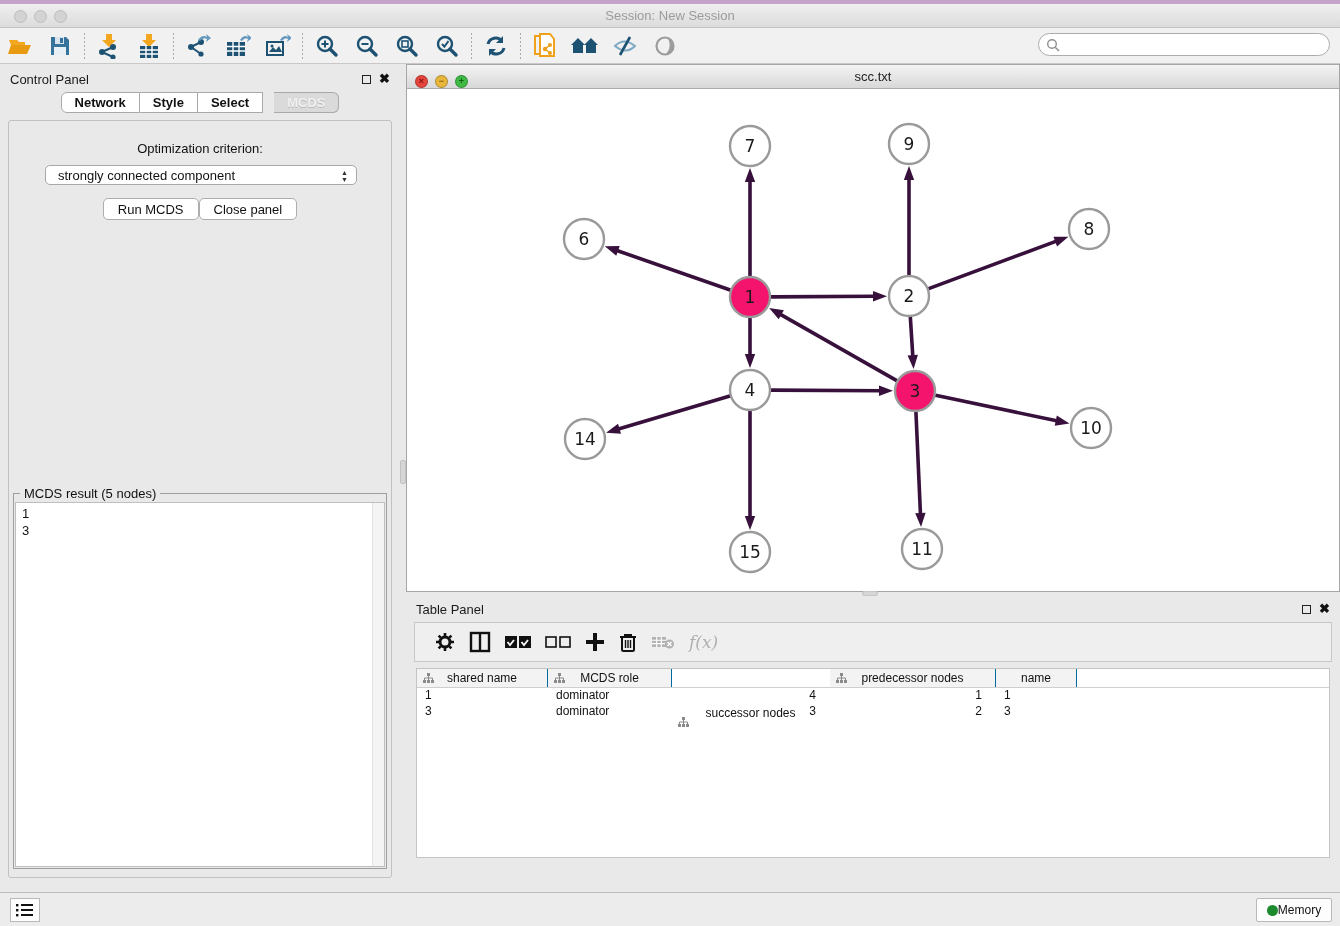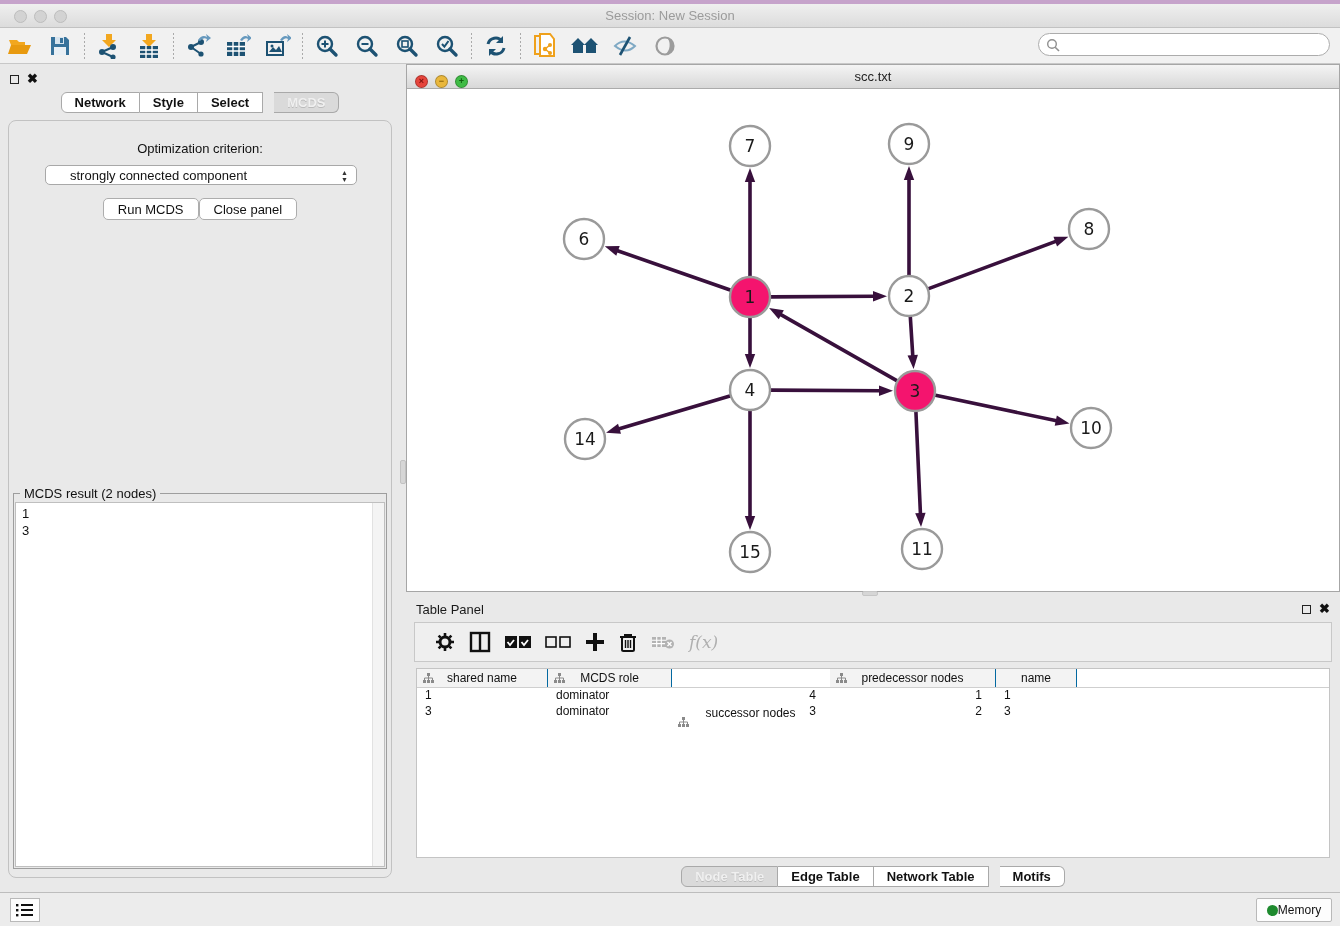--- a/index.html
+++ b/index.html
@@ -31,25 +31,25 @@
   .float-glyph { width:9px; height:9px; border:1.5px solid #222; display:inline-block; }
   .close-glyph { font-size:13px; font-weight:bold; color:#111; line-height:10px; }
   .tabset { display:flex; justify-content:center; }
   .tab { border:1px solid #A9A9A9; border-left:none; background:#fff;
     padding:2px 13px; font-size:13px; font-weight:600; color:#111; height:21px;
     display:flex; align-items:center; }
   .tab:first-child { border-left:1px solid #A9A9A9; border-radius:6px 0 0 6px; }
   .tab:last-child { border-radius:0 6px 6px 0;margin-left:11px; }
   .tab.sel { background:#DADADA; color:#F0F0F0; text-shadow:0 1px 0 #bbb; }
   #cp-content { left:8px; top:54px; width:384px; height:758px;
-    background:#E9E9E9; border:1px solid #C2C2C2; border-radius:8px; }
+    background:#E9E9E9; border:1px solid #C2C2C2; border-radius:3px; }
   #opt-label { width:100%; text-align:center; margin-top:20px; font-size:13px; color:#111; }
   #opt-select { position:absolute; left:36px; top:44px; width:312px; height:20px;
     background:#fff; border:1px solid #A8A8A8; border-radius:5px;
-    display:flex; align-items:center; font-size:13px; padding-left:24px; color:#111; }
+    display:flex; align-items:center; font-size:13px; padding-left:12px; color:#111; }
   .stepper { position:absolute; right:8px; top:3px; display:flex; flex-direction:column;
     line-height:7px; font-size:7px; color:#333; }
   #cp-buttons { position:absolute; left:0; top:77px; width:100%; display:flex;
     justify-content:center; }
   .btn { background:#fff; border:1px solid #ADADAD; border-radius:5px; height:22px;
     padding:0 14px; font-size:13px; color:#111; display:flex; align-items:center; }
   #result-group { position:absolute; left:4px; top:372px; width:374px; height:376px;
     border:1px solid #9E9E9E; }
   #result-legend { position:absolute; left:6px; top:-8px; background:#E9E9E9;
     padding:0 4px; font-size:13px; color:#111; }
@@ -241,20 +241,21 @@
 <div id="search-box" class="abs">
   <svg width="14" height="14" viewBox="0 0 14 14">
     <circle cx="6" cy="6" r="4.3" fill="none" stroke="#8F8F8F" stroke-width="1.4"></circle>
     <path d="M9.2 9.2 L13 13" stroke="#8F8F8F" stroke-width="1.6"></path>
   </svg>
   <span></span>
 </div>
 
 <div id="control-panel" class="abs">
   <div class="panel-head">
+    <span class="panel-title">Control Panel</span>
     <span class="hicons">
       <span class="float-glyph"></span>
       <span class="close-glyph">✖</span>
     </span>
   </div>
   <div class="tabset">
     <div class="tab">Network</div>
     <div class="tab">Style</div>
     <div class="tab">Select</div>
     <div class="tab sel">MCDS</div>
@@ -269,21 +270,21 @@
         </span>
     </div>
     <div id="cp-buttons">
       <div class="btn">Run MCDS</div>
       <div class="btn">Close panel</div>
     </div>
     <div id="result-group">
       <div id="result-area">1
 3</div>
       <div id="result-scroll"></div>
-      <span id="result-legend">MCDS result (2 nodes)</span>
+      <span id="result-legend">MCDS result (5 nodes)</span>
     </div>
   </div>
 </div>
 
 <div id="v-split" class="abs">
   <div id="v-handle" class="abs"></div>
 </div>
 
 <div id="net-window" class="abs">
   <div id="net-titlebar" class="abs">
@@ -488,26 +489,20 @@
         </div>
         <div class="trow">
           <div class="td" style="width: 131px;">3</div>
           <div class="td" style="width: 124px;">dominator</div>
           <div class="td r" style="width: 158px;">3</div>
           <div class="td r" style="width: 166px;">2</div>
           <div class="td" style="width: 81px;">3</div>
         </div>
       </div>
   </div>
-  <div id="tp-tabs">
-    <div class="tab sel">Node Table</div>
-    <div class="tab">Edge Table</div>
-    <div class="tab">Network Table</div>
-    <div class="tab">Motifs</div>
-  </div>
 </div>
 
 <div id="statusbar" class="abs">
   <div id="task-btn" class="abs">
     <svg width="18" height="14" viewBox="0 0 18 14">
       <g stroke="#111" stroke-width="2">
           <path d="M5 2 h12 M5 7 h12 M5 12 h12"></path>
         </g>
       <g fill="#111">
           <rect x="0" y="1" width="2.4" height="2.4"></rect>

